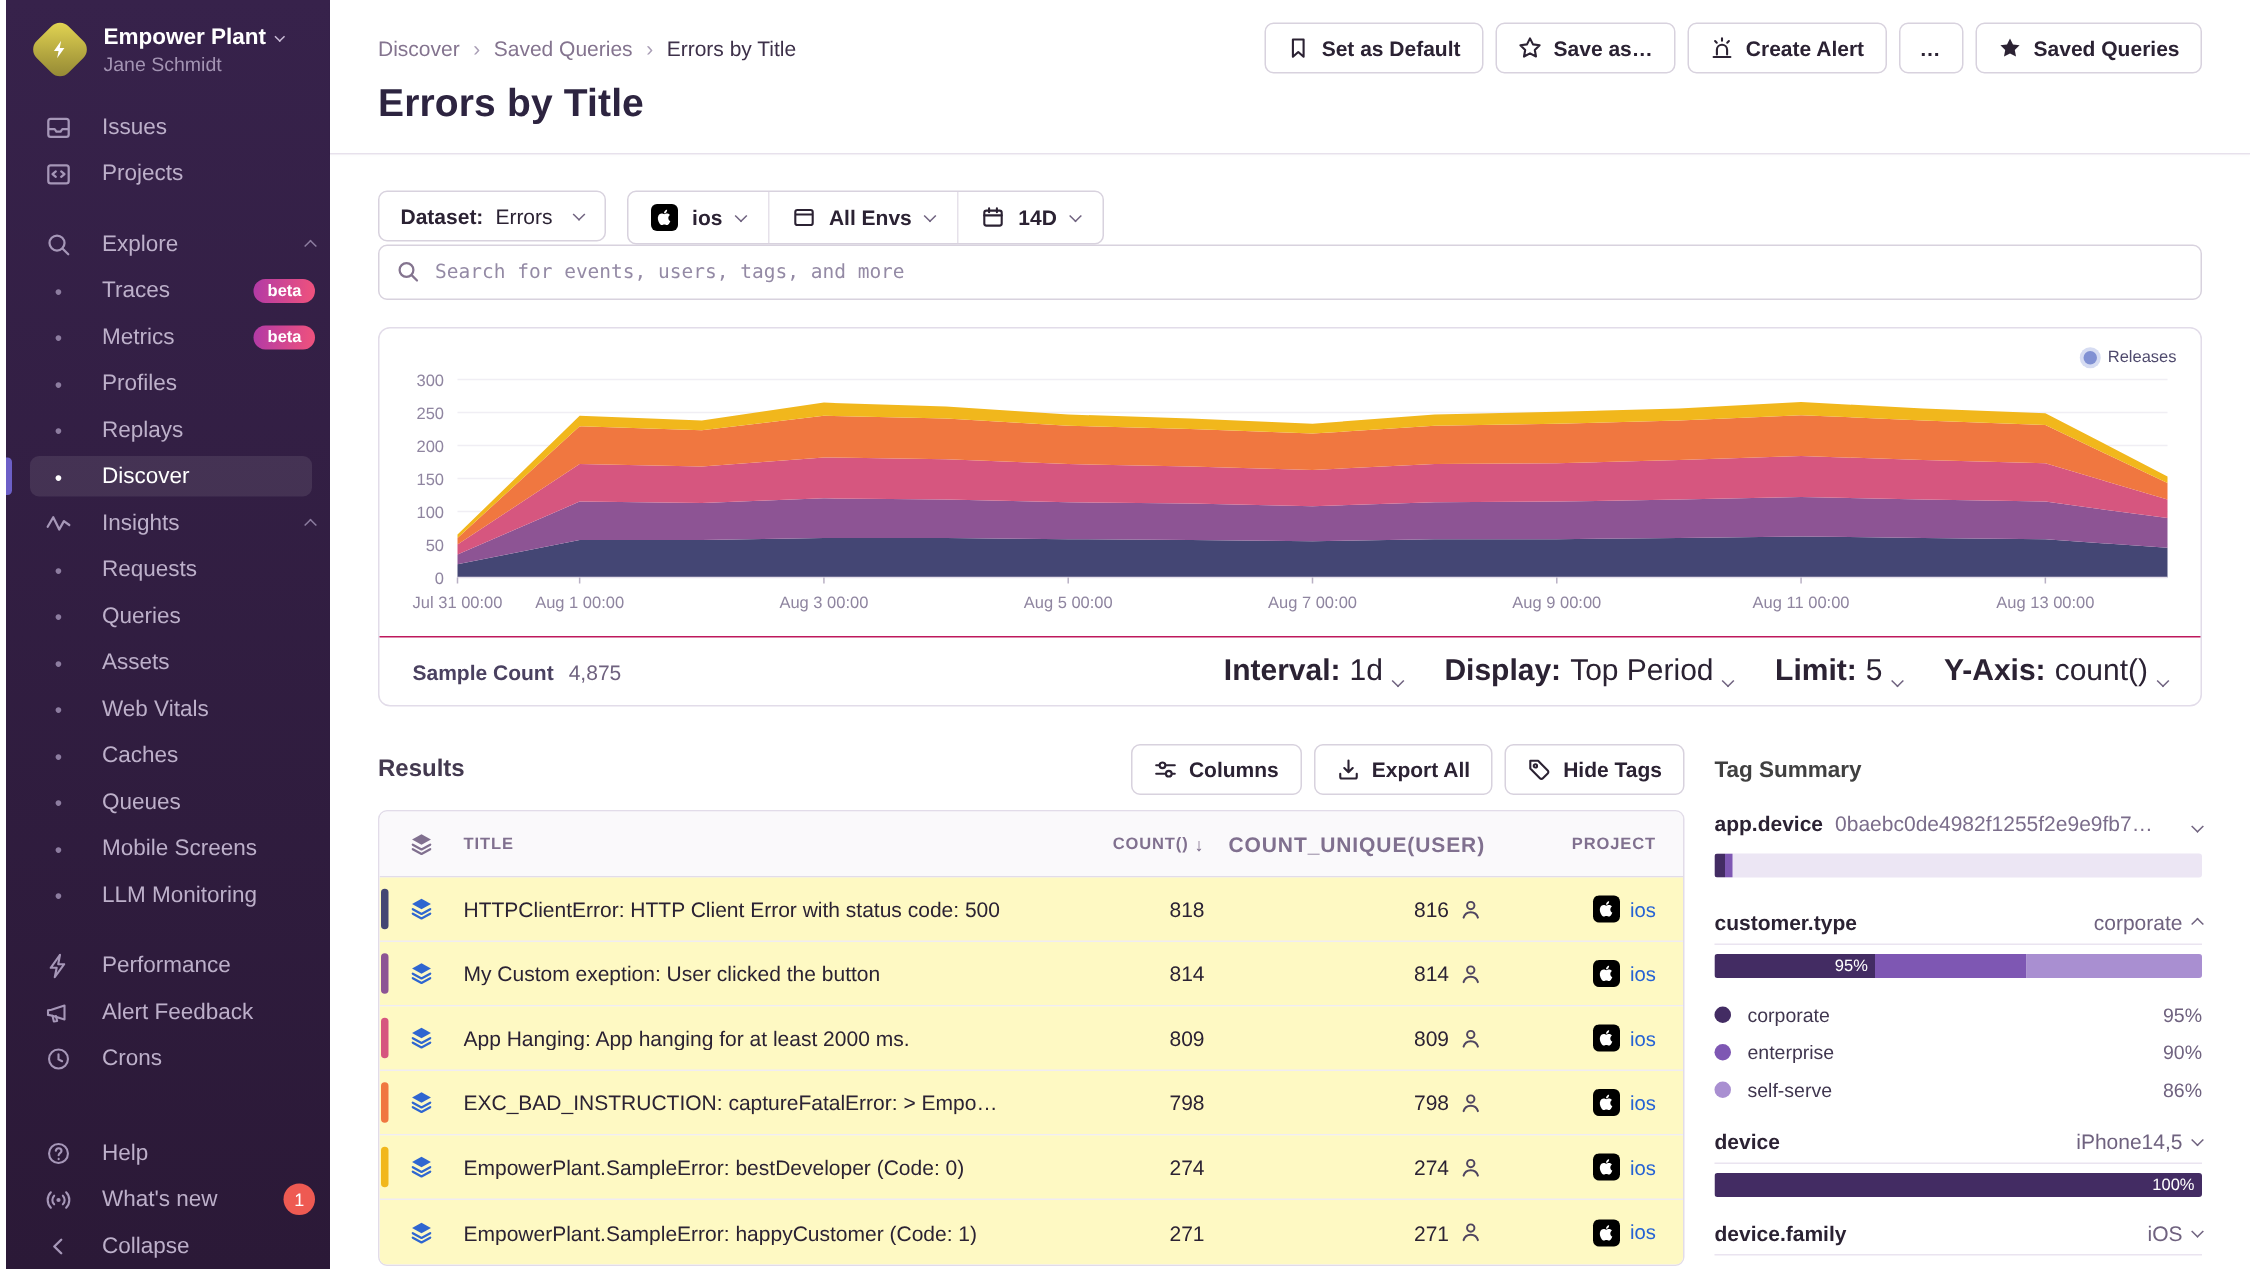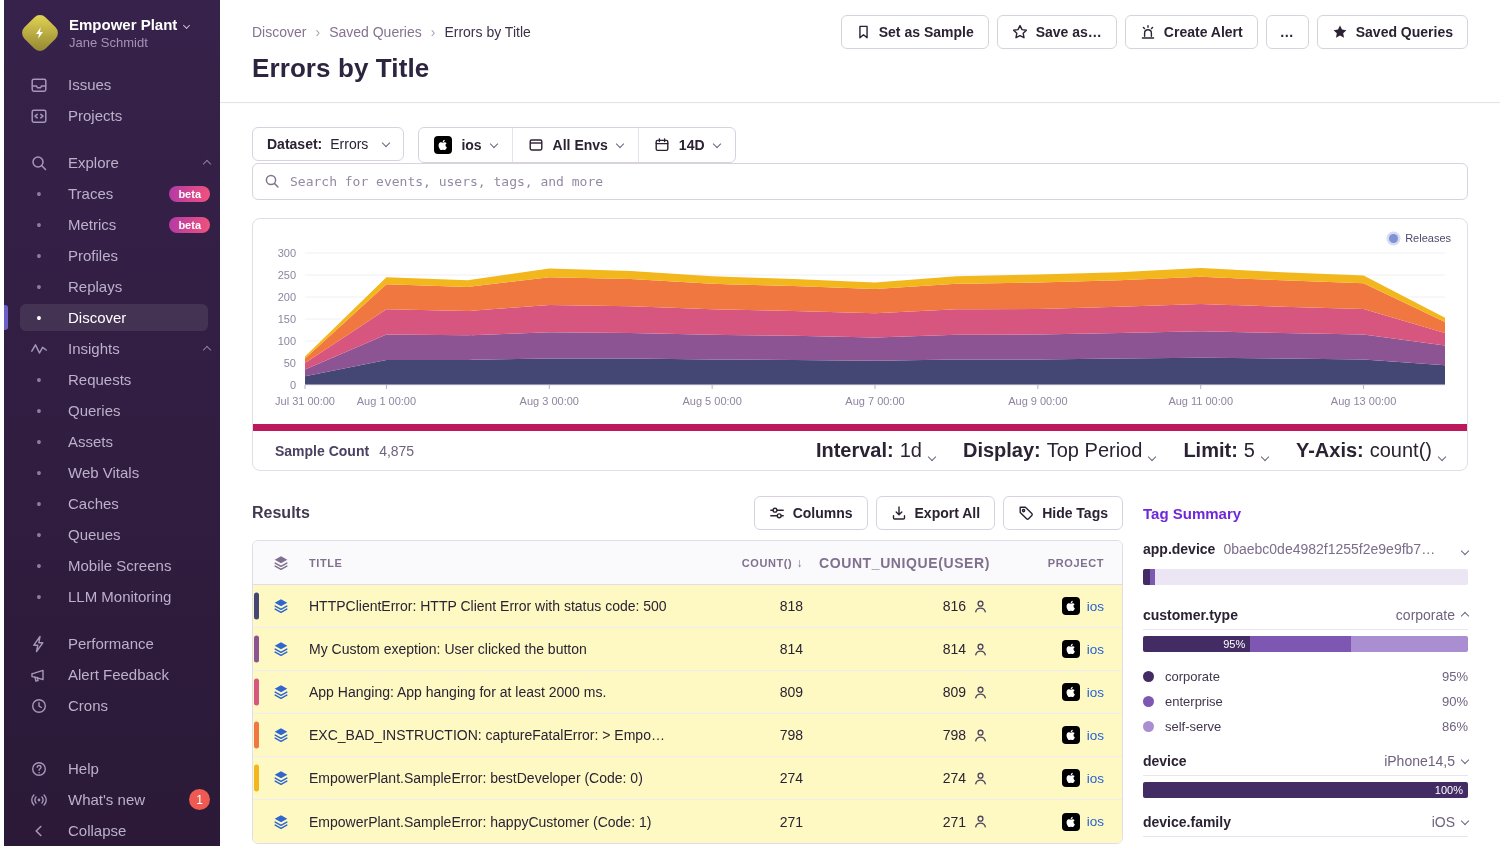--- a/index.html
+++ b/index.html
@@ -73,21 +73,21 @@
   .search-bar input::placeholder { color:#948aa5; }
   .search-bar .s-glass { position:absolute; left:12px; top:10px; color:#84748f; }
 
   
   .chart-panel { margin-top:18px; border:1px solid #e2dce9; border-radius:8px; }
   .chart-body { position:relative; height:205px; }
   .legend { position:absolute; top:13px; right:16px; display:flex; align-items:center; gap:7px;
     font-size:11px; color:#4f4a6d; }
   .legend .dot { width:9px; height:9px; border-radius:50%; background:#8191d3; box-shadow:0 0 0 2.5px #d6dcf2; }
   .chart-svg-wrap { padding-top:4px; }
-  .panel-foot { height:46px; border-top:7px solid #be185d; display:flex; align-items:center; padding:0 22px; }
+  .panel-foot { height:46px; border-top:1px solid #be185d; display:flex; align-items:center; padding:0 22px; }
   .sample-label { font-weight:700; font-size:14px; color:#4a4160; }
   .sample-value { margin-left:10px; font-size:14px; color:#6f627f; }
   .foot-controls { margin-left:auto; display:flex; gap:28px; }
   .foot-ctl { display:flex; align-items:flex-end; font-size:20px; cursor:pointer; }
   .foot-ctl .k { font-weight:700; color:#2b2233; margin-right:6px; }
   .foot-ctl .v { color:#2b2233; }
   .foot-ctl .chev { color:#6f627f; }
 
   
   .results-wrap { display:flex; gap:20px; margin-top:25px; }
@@ -109,21 +109,21 @@
   .cell-title { font-size:14px; color:#2b2233; white-space:nowrap; overflow:hidden; text-overflow:ellipsis; padding-right:12px; }
   .cell-uniq { display:flex; justify-content:flex-end; align-items:center; gap:7px; padding-right:16px; font-size:14px; }
   .sort-arrow { font-size:12px; }
   .strip { position:absolute; left:1px; top:50%; transform:translateY(-50%); width:5px; height:27px; border-radius:3px; }
   .proj-link { color:#2562d4; font-size:13.5px; }
   .layers-blue { color:#2f66d0; }
   .layers-gray { color:#80708f; }
   .person-ic { color:#4f4560; }
 
   .tag-panel { flex:1; min-width:0; }
-  .tag-title { height:34px; display:flex; align-items:center; font-size:15px; font-weight:600; color:#6d28d9; }
+  .tag-title { height:34px; display:flex; align-items:center; font-size:15px; font-weight:600; color:#404040; }
   .tag-sec { margin-top:11px; }
   .tag-sec-head { display:flex; align-items:baseline; padding-bottom:6px; }
   .tag-sec-head.ruled { border-bottom:1px solid #eae4f0; }
   .tag-name { font-size:14px; font-weight:700; color:#2b2233; }
   .tag-inline-val { margin-left:8px; font-size:14px; color:#7b6d8b; white-space:nowrap; overflow:hidden; text-overflow:ellipsis; }
   .tag-val { margin-left:auto; font-size:14px; color:#6f627f; display:flex; align-items:center; cursor:pointer; white-space:nowrap; }
   .tag-bar { margin-top:6px; height:16px; border-radius:2px; background:#ece6f4; display:flex; overflow:hidden; }
   .tag-bar .seg-i { display:flex; align-items:center; justify-content:flex-end; height:100%; }
   .tag-bar .bar-label { color:#fff; font-size:11px; padding-right:5px; }
   .tag-breakdown { margin-top:12px; }
@@ -333,21 +333,21 @@
       <span class="sep">›</span>
       <span class="current">Errors by Title</span>
     </div>
     <h1 class="page-title">Errors by Title</h1>
 
     <div class="head-actions">
       <button class="btn">
         <svg width="15" height="16" viewBox="0 0 16 16" fill="none" stroke="currentColor" stroke-width="1.5" stroke-linejoin="round">
             <path d="M4.2 2h7.6v12.2L8 10.9l-3.8 3.3z"></path>
           </svg>
-        <span>Set as Sample</span>
+        <span>Set as Default</span>
       </button>
       <button class="btn">
         <svg width="16" height="16" viewBox="0 0 16 16" fill="none" stroke="currentColor" stroke-width="1.4" stroke-linejoin="round">
             <path d="M8 1.6l2 4 4.4.6-3.2 3.1.8 4.4L8 11.6l-4 2.1.8-4.4L1.6 6.2 6 5.6z"></path>
           </svg>
         <span>Save as…</span>
       </button>
       <button class="btn">
         <svg width="16" height="16" viewBox="0 0 16 16" fill="none" stroke="currentColor" stroke-width="1.4" stroke-linecap="round">
             <path d="M4.6 12.3V9.2a3.4 3.4 0 0 1 6.8 0v3.1"></path>

